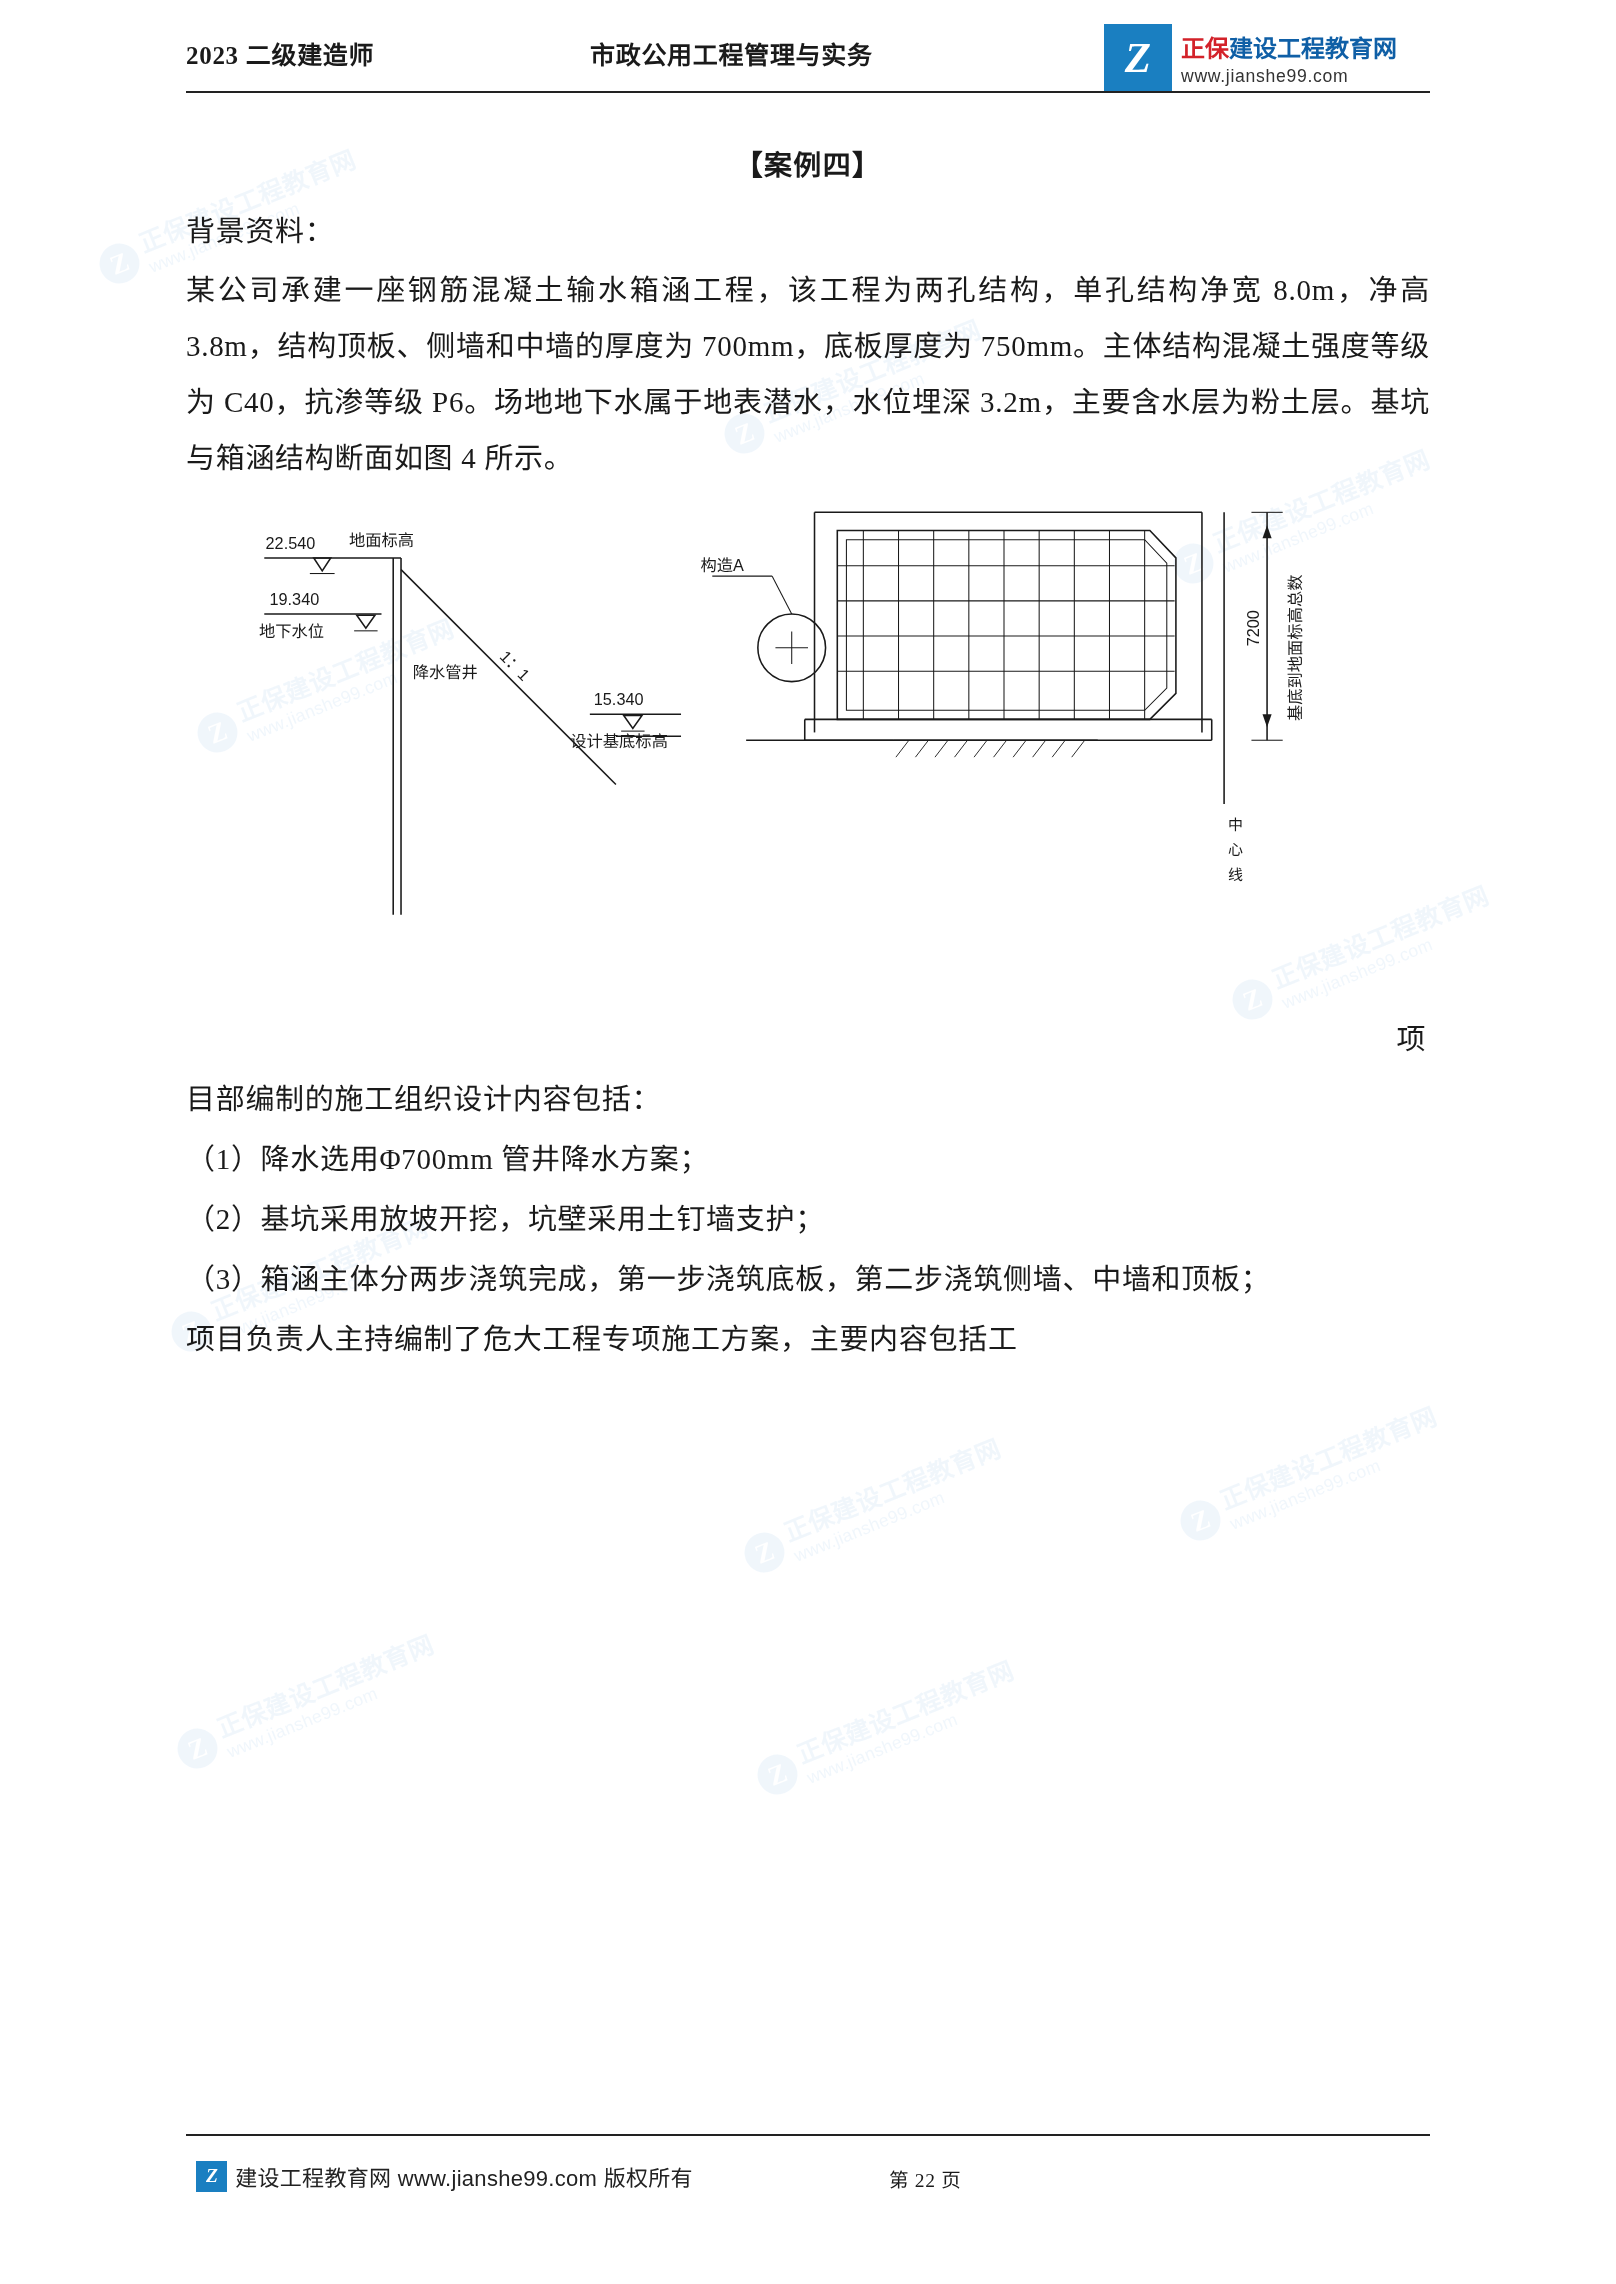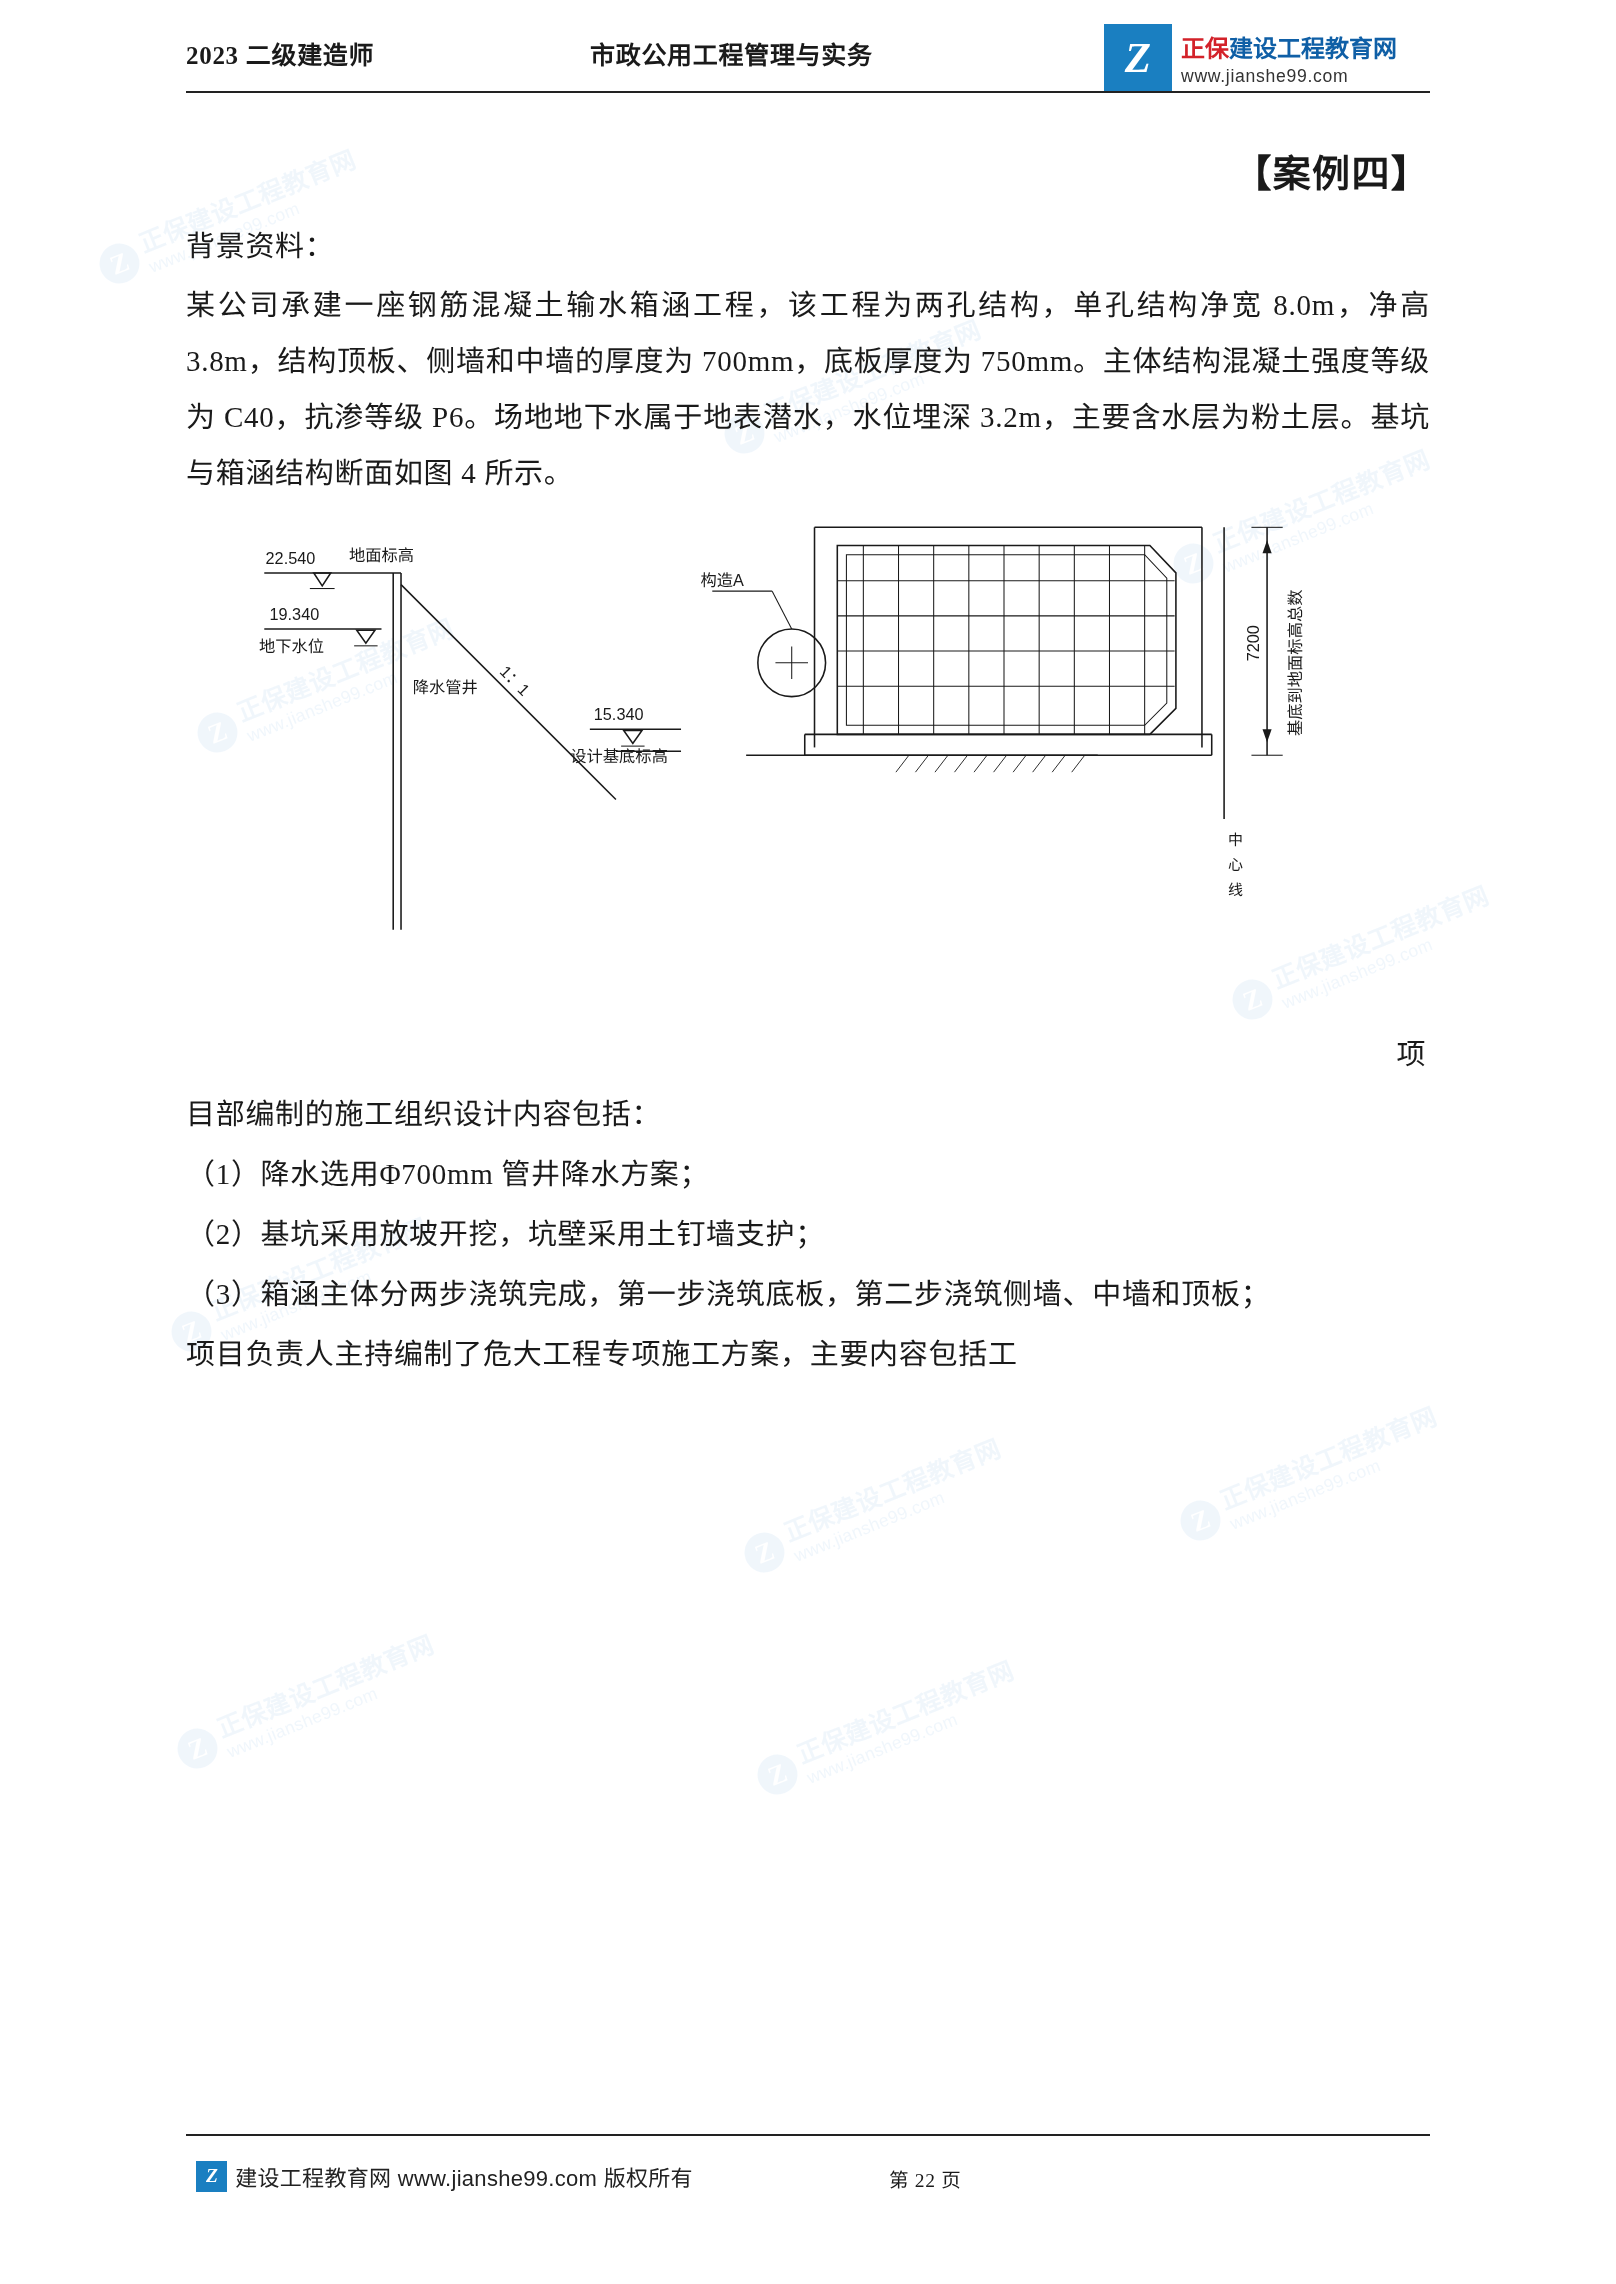--- a/index.html
+++ b/index.html
@@ -154,22 +154,22 @@
 
   
   .content {
     position: absolute;
     left: 186px;
     top: 121px;
     width: 1244px;
     z-index: 3;
   }
   .case-title {
-    text-align: right;
-    font-size: 38px;
+    text-align: center;
+    font-size: 28px;
     font-weight: bold;
     letter-spacing: 1.3px;
     margin: 22px 0 19.5px 0;
   }
   p.para {
     font-size: 29px;
     line-height: 56px;
     margin: 0 0 3.9px 0;
     letter-spacing: 0.7px;
     text-align: justify;

